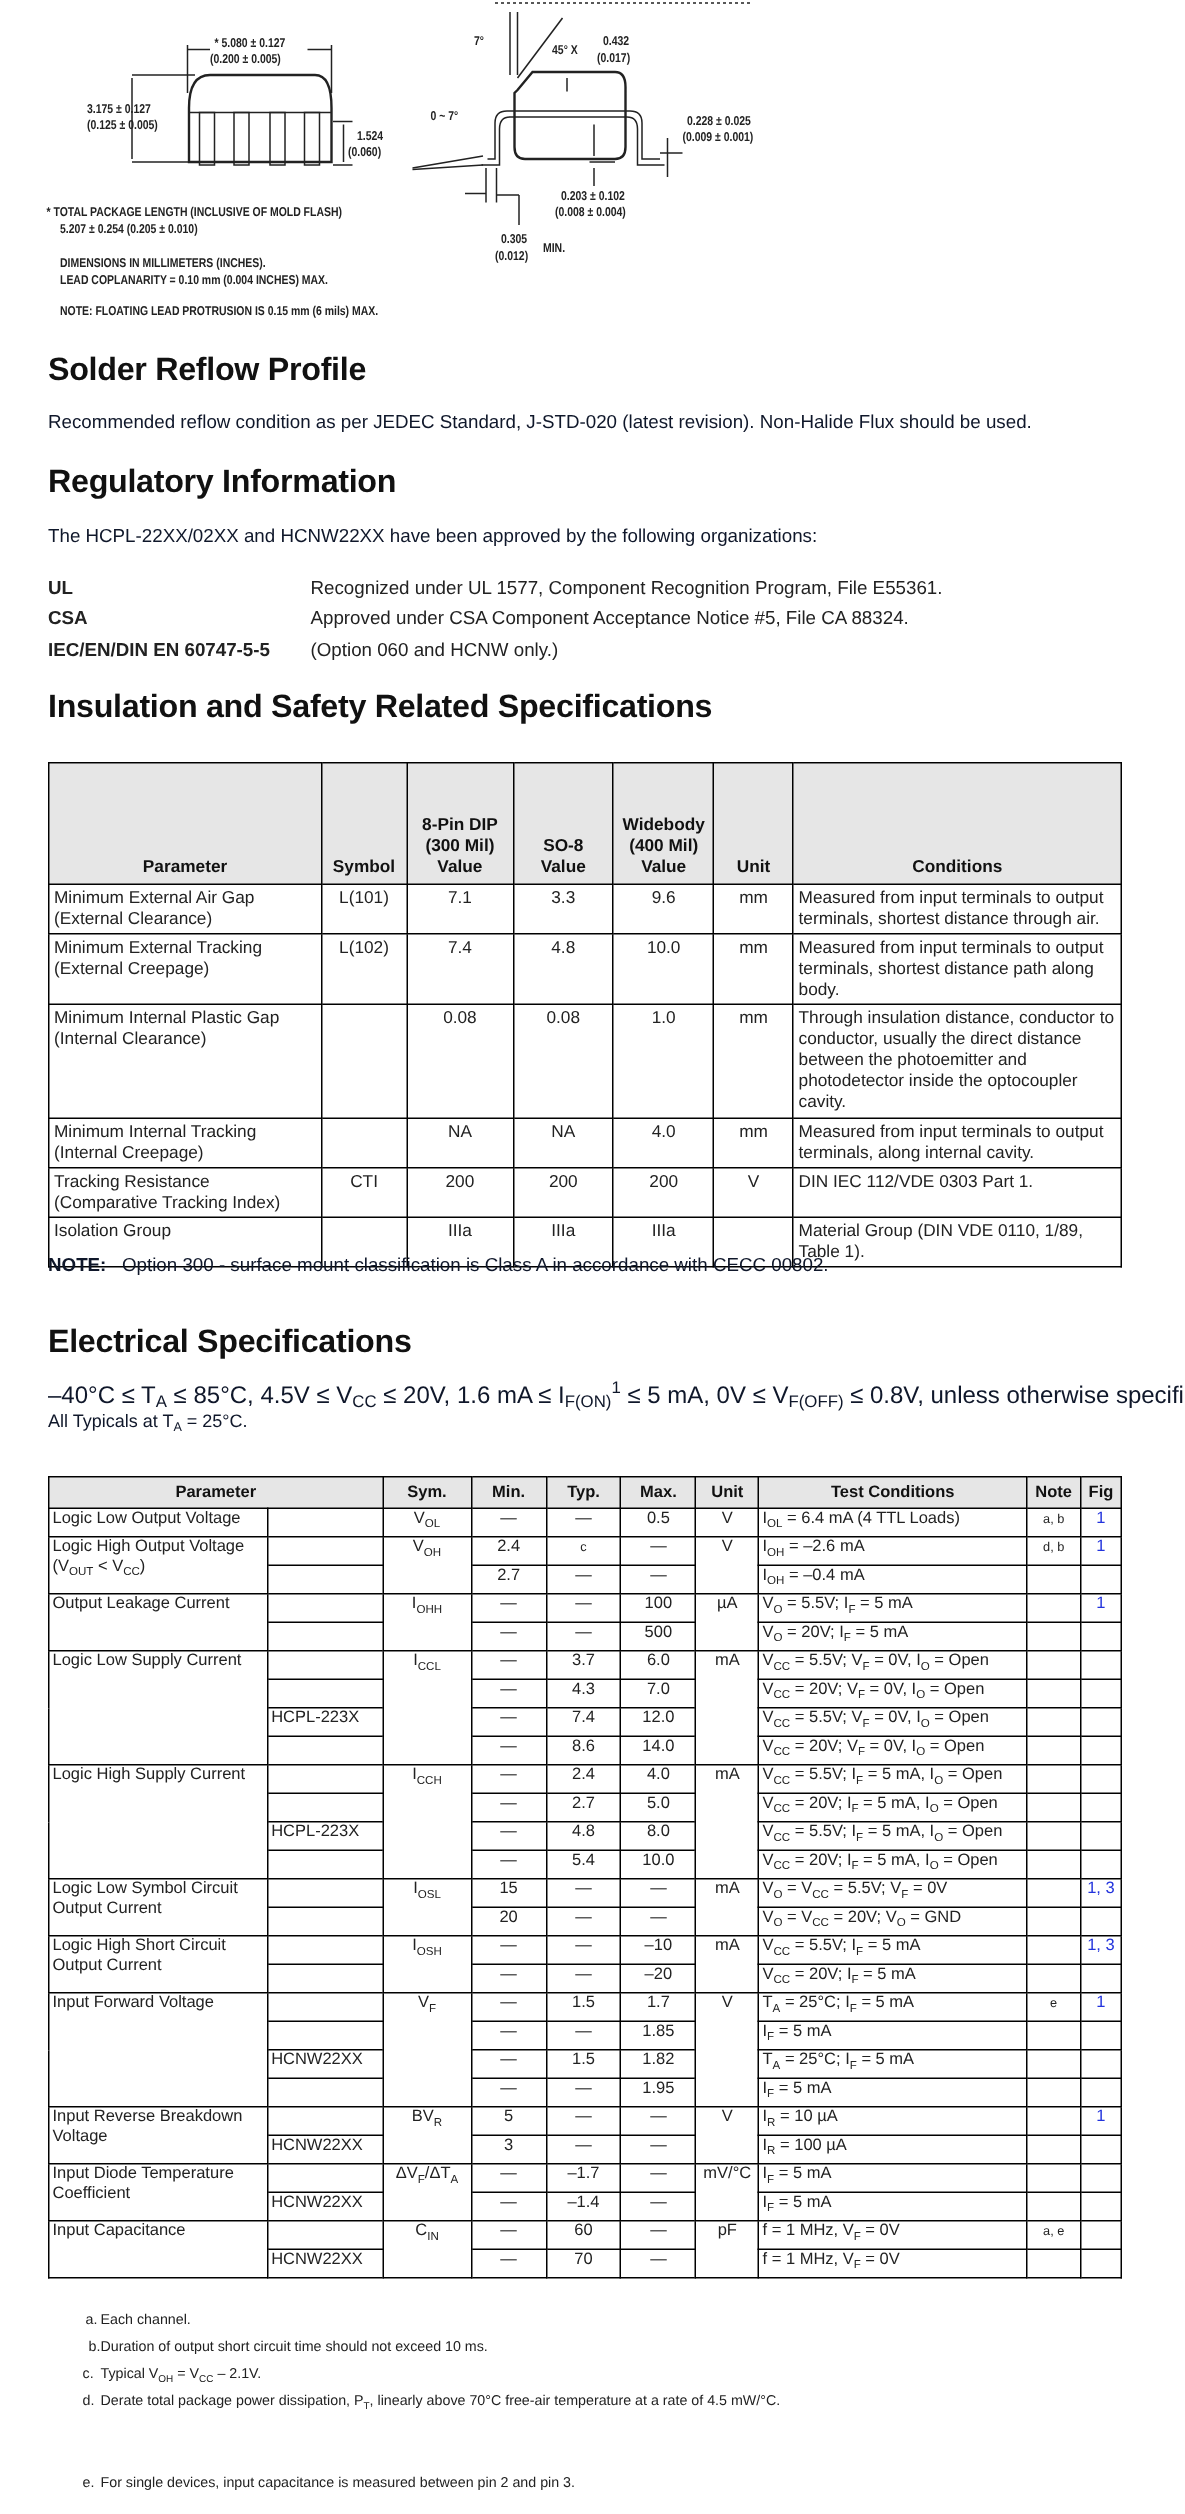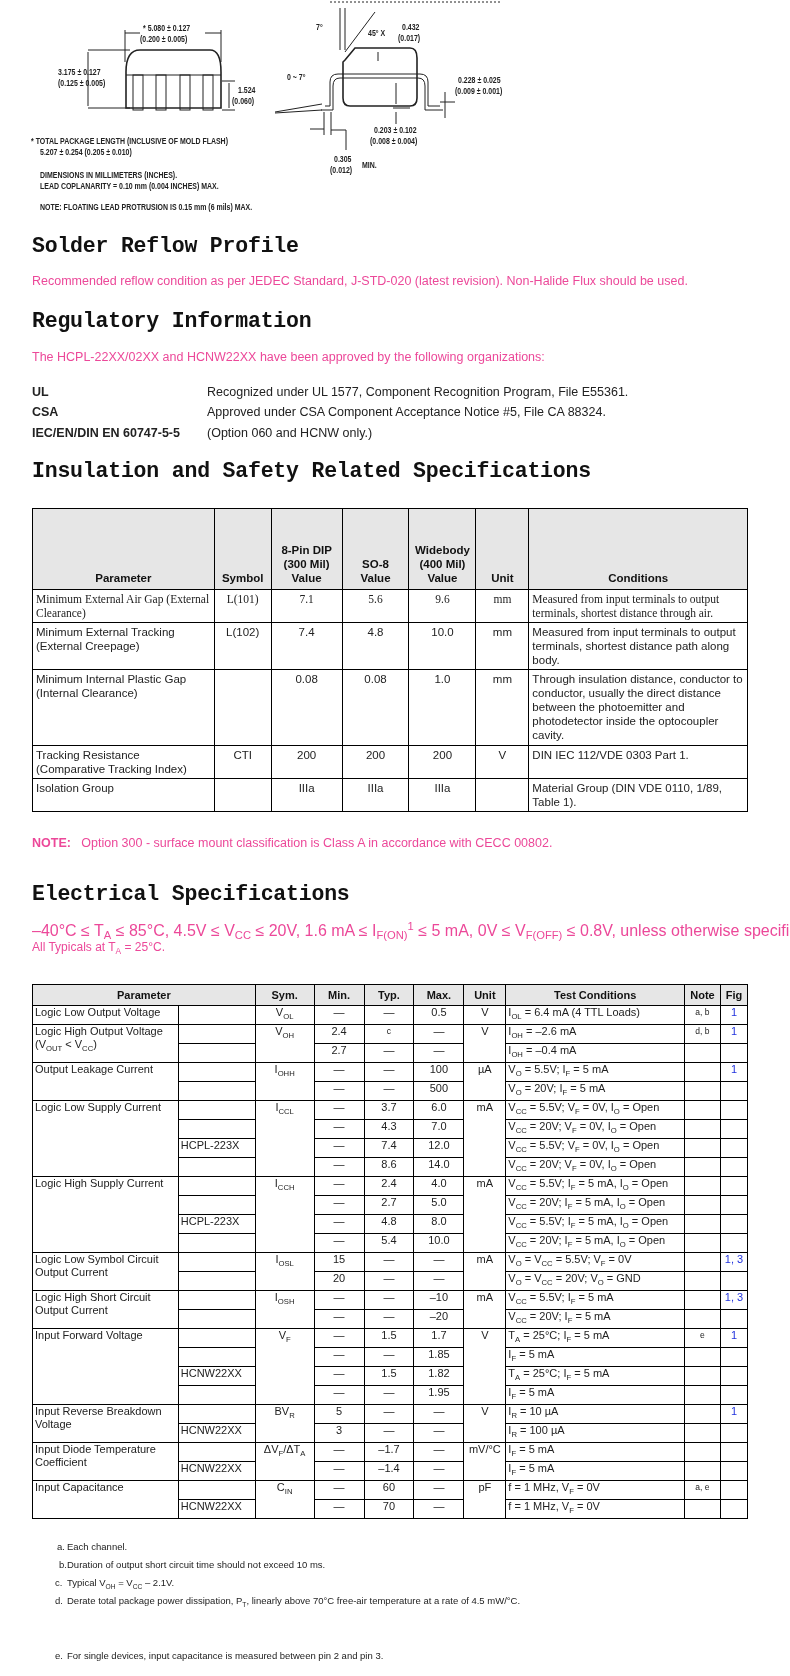--- a/index.html
+++ b/index.html
@@ -1,21 +1,21 @@
 <!DOCTYPE html>
 <html><head>
 <meta charset="utf-8">
 <style>
   html, body { margin:0; padding:0; background:#ffffff; }
   body { width:790px; height:1676px; position:relative; overflow:hidden; font-family:"Liberation Sans", sans-serif; color:#111; }
   
   .dwg { position:absolute; left:0; top:0; width:520px; height:215px; }
   .dwg-text { position:absolute; font-family:"Liberation Sans", sans-serif; font-weight:bold; font-size:8.5px; line-height:11px; color:#222; white-space:nowrap; transform:scaleX(0.82); transform-origin:left top; }
-  h2 { position:absolute; margin:0; font-family:Liberation Mono, monospace; font-weight:bold; font-size:21.5px; color:#111; left:32px; letter-spacing:-0.2px; }
-  .para { position:absolute; left:32px; font-size:12.5px; color:#ec4899; white-space:nowrap; }
+  h2 { position:absolute; margin:0; font-family:Liberation Sans, sans-serif; font-weight:bold; font-size:21.5px; color:#111; left:32px; letter-spacing:-0.2px; }
+  .para { position:absolute; left:32px; font-size:12.5px; color:#0f172a; white-space:nowrap; }
   .reg-row { position:absolute; left:32px; font-size:12.5px; color:#222; white-space:nowrap; }
   .reg-key { position:absolute; left:0; font-weight:bold; }
   .reg-val { position:absolute; left:175px; }
   table { border-collapse:collapse; position:absolute; font-family:"Liberation Sans", sans-serif; }
   
   .ins { left:32px; top:508px; width:716px; font-size:11.5px; }
   .ins th { background:#e6e6e6; font-weight:bold; border:1px solid #000; vertical-align:bottom; padding:2px 2px 4px; text-align:center; line-height:14px; }
   .ins td { border:1px solid #000; vertical-align:top; padding:2px 3px; line-height:14px; color:#222; }
   .ins td.c { text-align:center; }
   
@@ -141,25 +141,25 @@
       <th>Parameter</th>
       <th>Symbol</th>
       <th><span>8-Pin DIP</span><br><span>(300 Mil)</span><br><span>Value</span></th>
       <th><span>SO-8</span><br><span>Value</span></th>
       <th><span>Widebody</span><br><span>(400 Mil)</span><br><span>Value</span></th>
       <th>Unit</th>
       <th>Conditions</th>
     </tr>
   </thead>
   <tbody id="ins-body">
-      <tr style="height: 32px; font-family: Liberation Serif, serif;">
+      <tr style="height: 32px;">
         <td class="">Minimum External Air Gap (External Clearance)</td>
         <td class="c">L(101)</td>
         <td class="c">7.1</td>
-        <td class="c">5.6</td>
+        <td class="c">3.3</td>
         <td class="c">9.6</td>
         <td class="c">mm</td>
         <td class="">Measured from input terminals to output terminals, shortest distance through air.</td>
       </tr>
       <tr style="height: 46px; padding-left: 38px;">
         <td class="">Minimum External Tracking (External Creepage)</td>
         <td class="c">L(102)</td>
         <td class="c">7.4</td>
         <td class="c">4.8</td>
         <td class="c">10.0</td>
@@ -167,20 +167,29 @@
         <td class="">Measured from input terminals to output terminals, shortest distance path along body.</td>
       </tr>
       <tr style="height: 76px;">
         <td class="">Minimum Internal Plastic Gap (Internal Clearance)</td>
         <td class="c"></td>
         <td class="c">0.08</td>
         <td class="c">0.08</td>
         <td class="c">1.0</td>
         <td class="c">mm</td>
         <td class="">Through insulation distance, conductor to conductor, usually the direct distance between the photoemitter and photodetector inside the optocoupler cavity.</td>
+      </tr>
+      <tr style="height: 32px;">
+        <td class="">Minimum Internal Tracking (Internal Creepage)</td>
+        <td class="c"></td>
+        <td class="c">NA</td>
+        <td class="c">NA</td>
+        <td class="c">4.0</td>
+        <td class="c">mm</td>
+        <td class="">Measured from input terminals to output terminals, along internal cavity.</td>
       </tr>
       <tr style="height: 32px;">
         <td class="">Tracking Resistance (Comparative Tracking Index)</td>
         <td class="c">CTI</td>
         <td class="c">200</td>
         <td class="c">200</td>
         <td class="c">200</td>
         <td class="c">V</td>
         <td class="">DIN IEC 112/VDE 0303 Part 1.</td>
       </tr>

